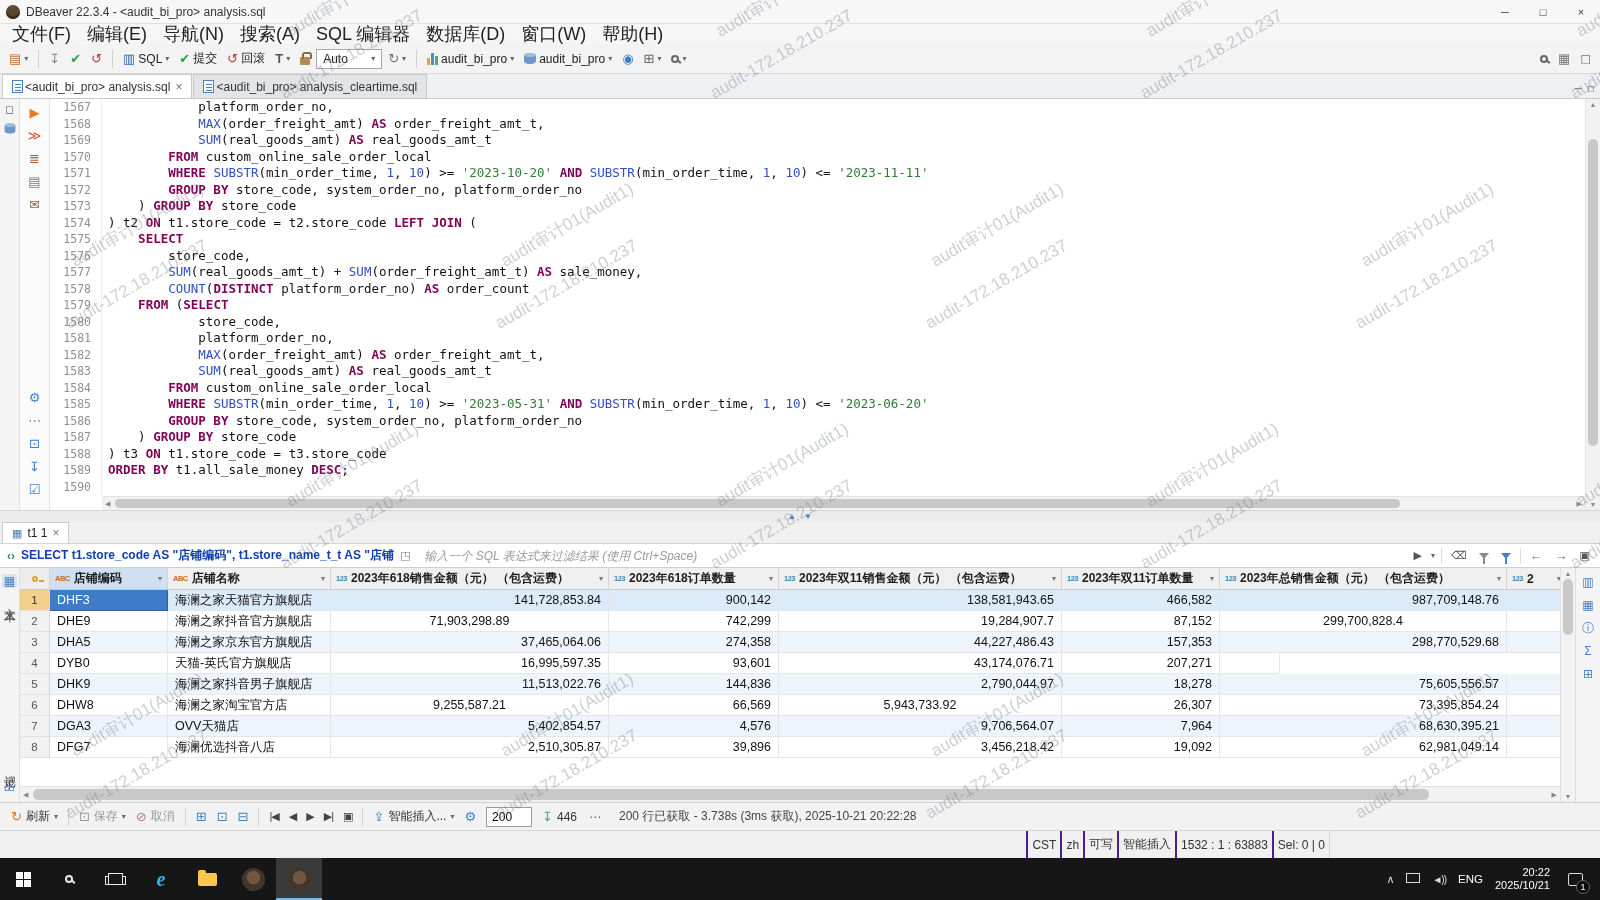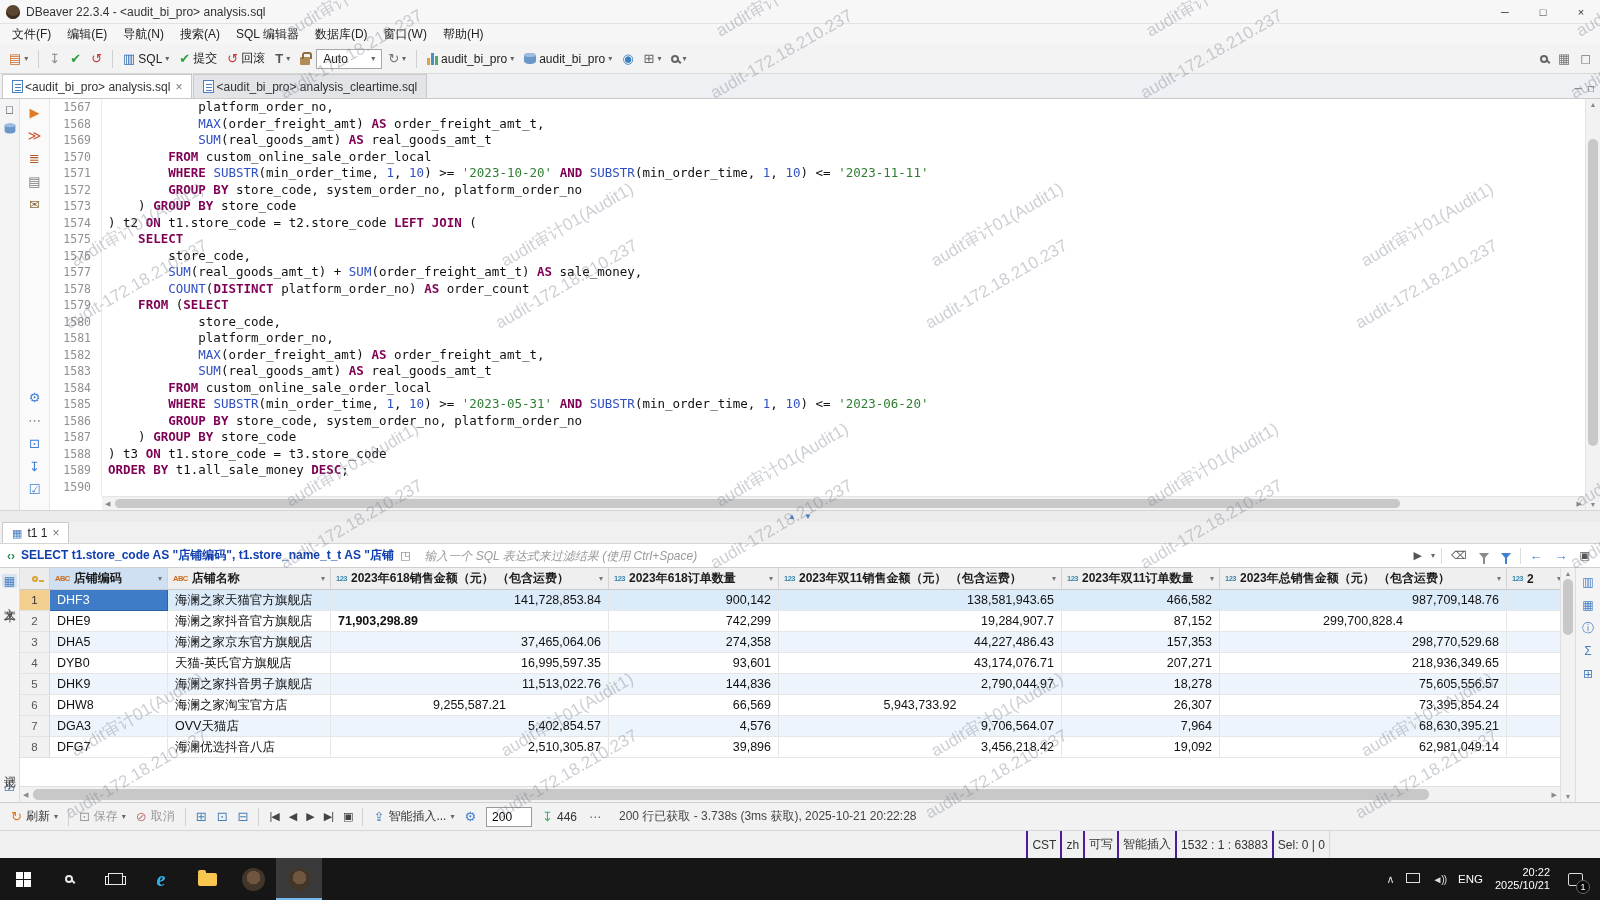--- a/index.html
+++ b/index.html
@@ -9,21 +9,21 @@
 
   
   .titlebar{position:absolute;top:0;left:0;width:1600px;height:24px;background:#f7f7f7;border-bottom:1px solid #e2e2e2;display:flex;align-items:center;padding-left:6px;}
   .app-icon{width:14px;height:14px;border-radius:50%;background:#5b4632;box-shadow:inset 0 -3px 0 #3d2d1e;margin-right:6px;flex:none;}
   .title-text{font-size:12px;color:#333;}
   .win-controls{margin-left:auto;display:flex;height:100%;}
   .wc{width:38px;display:flex;align-items:center;justify-content:center;font-size:11px;color:#333;}
 
   
   .menubar{position:absolute;top:24px;left:0;width:1600px;height:20px;background:#f6f6f6;display:flex;align-items:center;padding:0 4px;}
-  .menu-item{padding:1px 8px;font-size:12px;color:#222;}
+  .menu-item{padding:1px 8px;font-size:18px;color:#222;}
 
   
   .toolbar{position:absolute;top:44px;left:0;width:1600px;height:30px;background:#f3f3f3;border-bottom:1px solid #d9d9d9;display:flex;align-items:center;padding:0 5px;gap:2px;}
   .tbtn{display:inline-flex;align-items:center;gap:3px;padding:3px 4px;border-radius:3px;white-space:nowrap;}
   .tlabel{font-size:12px;color:#222;}
   .dd{font-size:8px;color:#666;}
   .ic{font-size:13px;line-height:1;}
   .tsep{width:1px;height:18px;background:#d0d0d0;margin:0 4px;flex:none;}
   .combo{display:inline-flex;align-items:center;justify-content:space-between;background:#fff;border:1px solid #a8a8a8;padding:2px 6px;font-size:12px;min-width:66px;}
   .tb-spacer-flex{flex:1;}
@@ -525,21 +525,21 @@
             <div class="cell" style="width: 170px; text-align: right;">900,142</div>
             <div class="cell" style="width: 283px; text-align: right;">138,581,943.65</div>
             <div class="cell" style="width: 158px; text-align: right;">466,582</div>
             <div class="cell" style="width: 287px; text-align: right;">987,709,148.76</div>
             <div class="cell" style="width: 60px; text-align: right;"></div>
           </div>
           <div class="grid-row">
             <div class="rh">2</div>
             <div class="cell" style="width: 118px; text-align: left;">DHE9</div>
             <div class="cell" style="width: 163px; text-align: left;">海澜之家抖音官方旗舰店</div>
-            <div class="cell" style="width: 278px; text-align: left; font-weight: bold;">71,903,298.89</div>
+            <div class="cell" style="width: 278px; text-align: center;">71,903,298.89</div>
             <div class="cell" style="width: 170px; text-align: right;">742,299</div>
             <div class="cell" style="width: 283px; text-align: right;">19,284,907.7</div>
             <div class="cell" style="width: 158px; text-align: right;">87,152</div>
             <div class="cell" style="width: 287px; text-align: center;">299,700,828.4</div>
             <div class="cell" style="width: 60px; text-align: right;"></div>
           </div>
           <div class="grid-row r-alt">
             <div class="rh">3</div>
             <div class="cell" style="width: 118px; text-align: left;">DHA5</div>
             <div class="cell" style="width: 163px; text-align: left;">海澜之家京东官方旗舰店</div>
@@ -551,21 +551,20 @@
             <div class="cell" style="width: 60px; text-align: right;"></div>
           </div>
           <div class="grid-row">
             <div class="rh">4</div>
             <div class="cell" style="width: 118px; text-align: left;">DYB0</div>
             <div class="cell" style="width: 163px; text-align: left;">天猫-英氏官方旗舰店</div>
             <div class="cell" style="width: 278px; text-align: right;">16,995,597.35</div>
             <div class="cell" style="width: 170px; text-align: right;">93,601</div>
             <div class="cell" style="width: 283px; text-align: right;">43,174,076.71</div>
             <div class="cell" style="width: 158px; text-align: right;">207,271</div>
-            <div class="cell" style="width: 287px; text-align: right;">218,936,349.65</div>
             <div class="cell" style="width: 60px; text-align: right;"></div>
           </div>
           <div class="grid-row r-alt">
             <div class="rh">5</div>
             <div class="cell" style="width: 118px; text-align: left;">DHK9</div>
             <div class="cell" style="width: 163px; text-align: left;">海澜之家抖音男子旗舰店</div>
             <div class="cell" style="width: 278px; text-align: right;">11,513,022.76</div>
             <div class="cell" style="width: 170px; text-align: right;">144,836</div>
             <div class="cell" style="width: 283px; text-align: right;">2,790,044.97</div>
             <div class="cell" style="width: 158px; text-align: right;">18,278</div>

